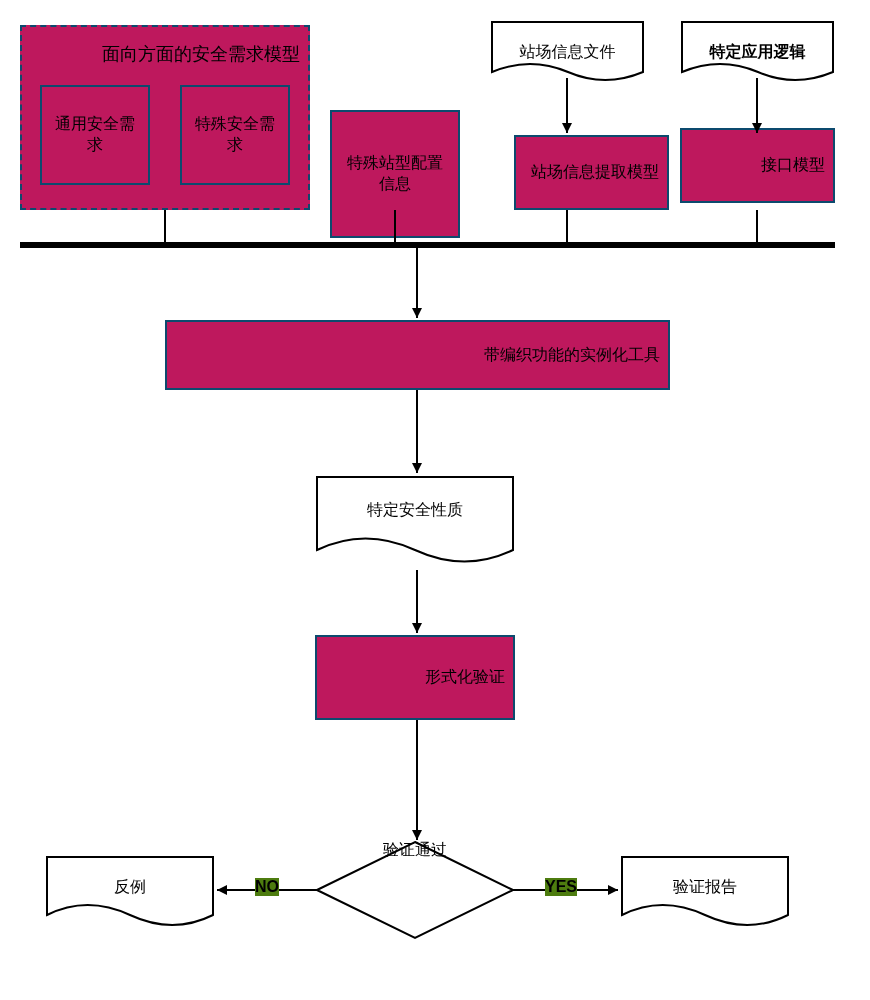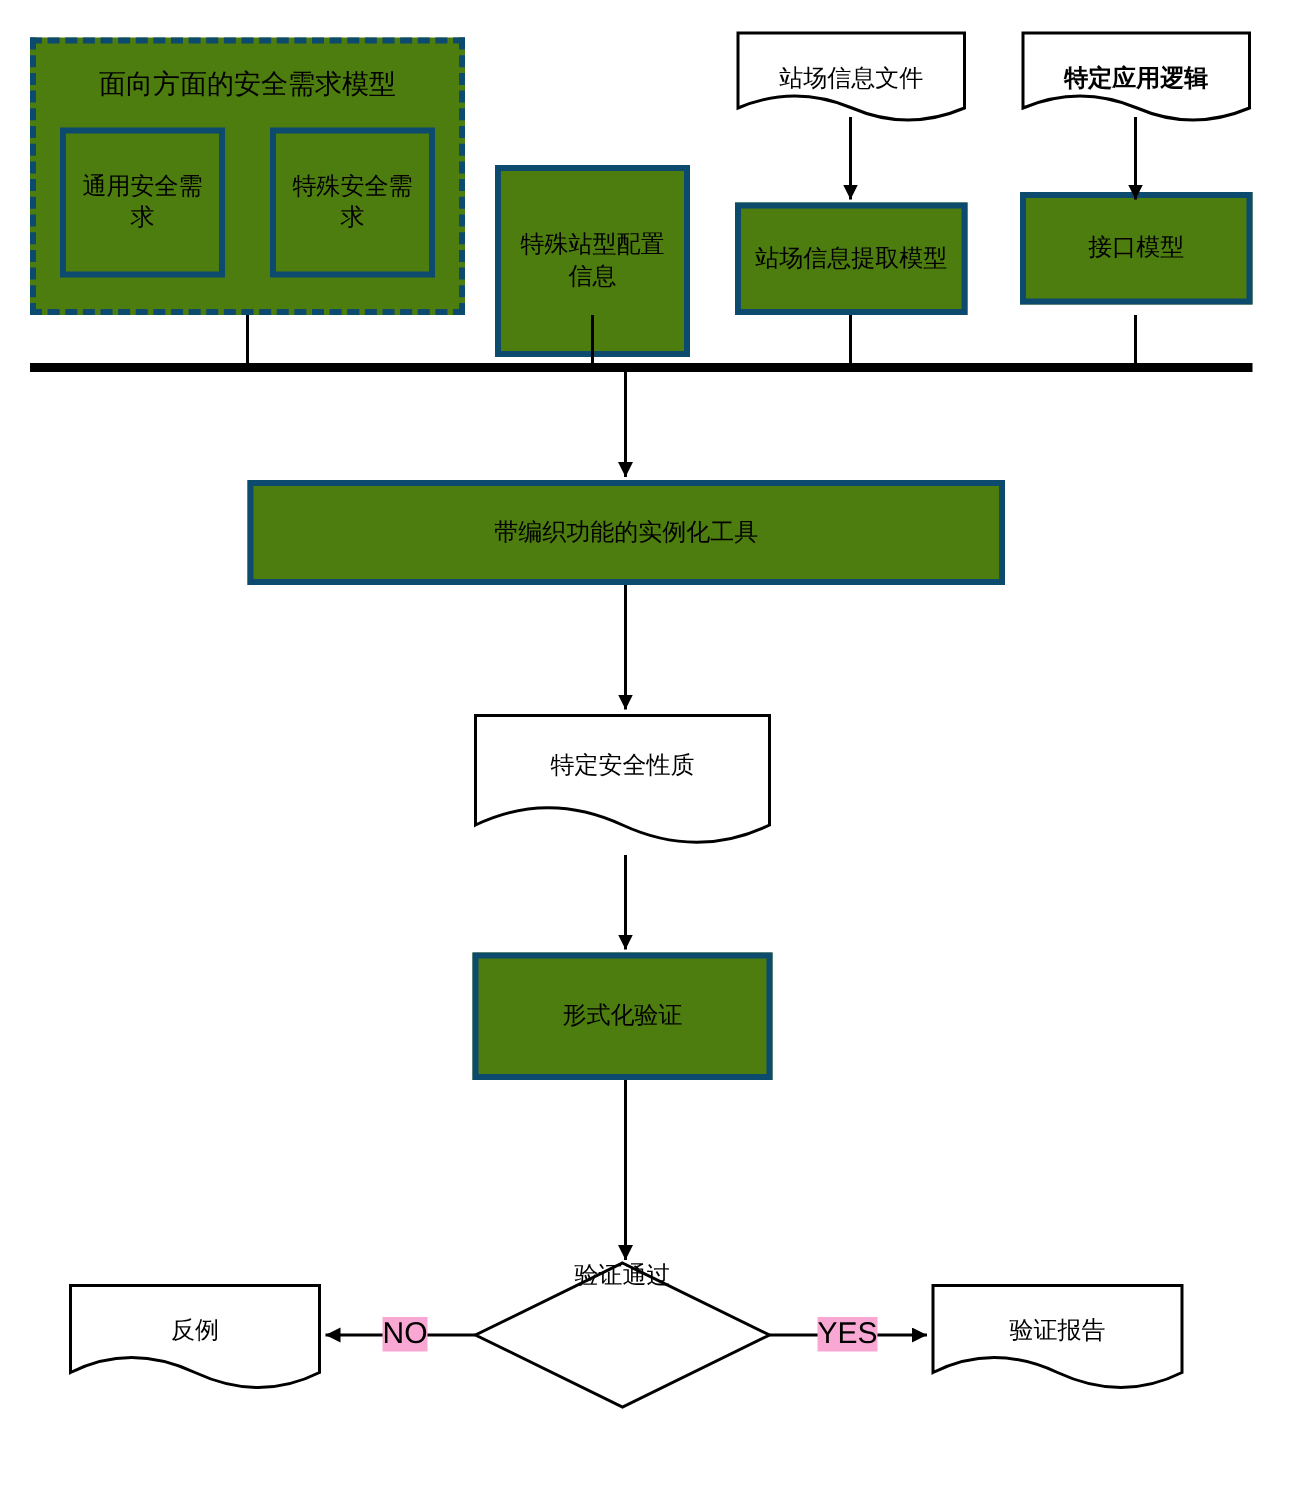--- a/index.html
+++ b/index.html
@@ -6,25 +6,25 @@
     body {
       font-family: "SimSun", "Microsoft YaHei", sans-serif;
       font-size: 16px;
       background: #fff;
       width: 870px;
       height: 1000px;
       position: relative;
     }
     .box {
       position: absolute;
-      border: 4px solid #0c4a6e;
-      background: #4d7c0f;
+      border: 2px solid #0c4a6e;
+      background: #be185d;
       display: flex;
       align-items: center;
-      justify-content: center;
+      justify-content: flex-end;
       text-align: center;
       padding: 8px;
     }
     .dashed {
       border-style: dashed;
     }
     .doc {
       position: absolute;
       background: #fff;
       display: flex;
@@ -39,22 +39,23 @@
       justify-content: center;
       text-align: center;
     }
     svg.connector {
       position: absolute;
       overflow: visible;
       pointer-events: none;
     }
     .edge-label {
       position: absolute;
-      font-size: 20px;
-      background: #f9a8d4;
+      font-size: 16px;
+      background: #4d7c0f;
+      font-weight: bold;
     }
   </style>
 </head>
 <body>
 
 <div class="box dashed" style="left:20px; top:25px; width:290px; height:185px; align-items:flex-start; padding-top:15px;">
   <span style="font-size:18px;">面向方面的安全需求模型</span>
 </div>
 
 <div class="box" style="left:40px; top:85px; width:110px; height:100px;">
@@ -69,21 +70,21 @@
   <span>特殊站型配置信息</span>
 </div>
 
 <div class="doc" style="left:490px; top:20px; width:155px; height:65px;">
   <svg width="155" height="70" style="position:absolute; left:0; top:0;">
     <path d="M 2 2 L 153 2 L 153 52 Q 115 68 78 52 Q 40 36 2 52 Z" fill="#fff" stroke="#000" stroke-width="2"></path>
   </svg>
   <span style="position:relative; z-index:1;">站场信息文件</span>
 </div>
 
-<div class="box" style="left:490px; top:135px; width:155px; height:75px;">
+<div class="box" style="left:514px; top:135px; width:155px; height:75px;">
   <span>站场信息提取模型</span>
 </div>
 
 <div class="doc" style="left:680px; top:20px; width:155px; height:65px;">
   <svg width="155" height="70" style="position:absolute; left:0; top:0;">
     <path d="M 2 2 L 153 2 L 153 52 Q 115 68 78 52 Q 40 36 2 52 Z" fill="#fff" stroke="#000" stroke-width="2"></path>
   </svg>
   <span style="position:relative; z-index:1;font-weight:bold;">特定应用逻辑</span>
 </div>
 

